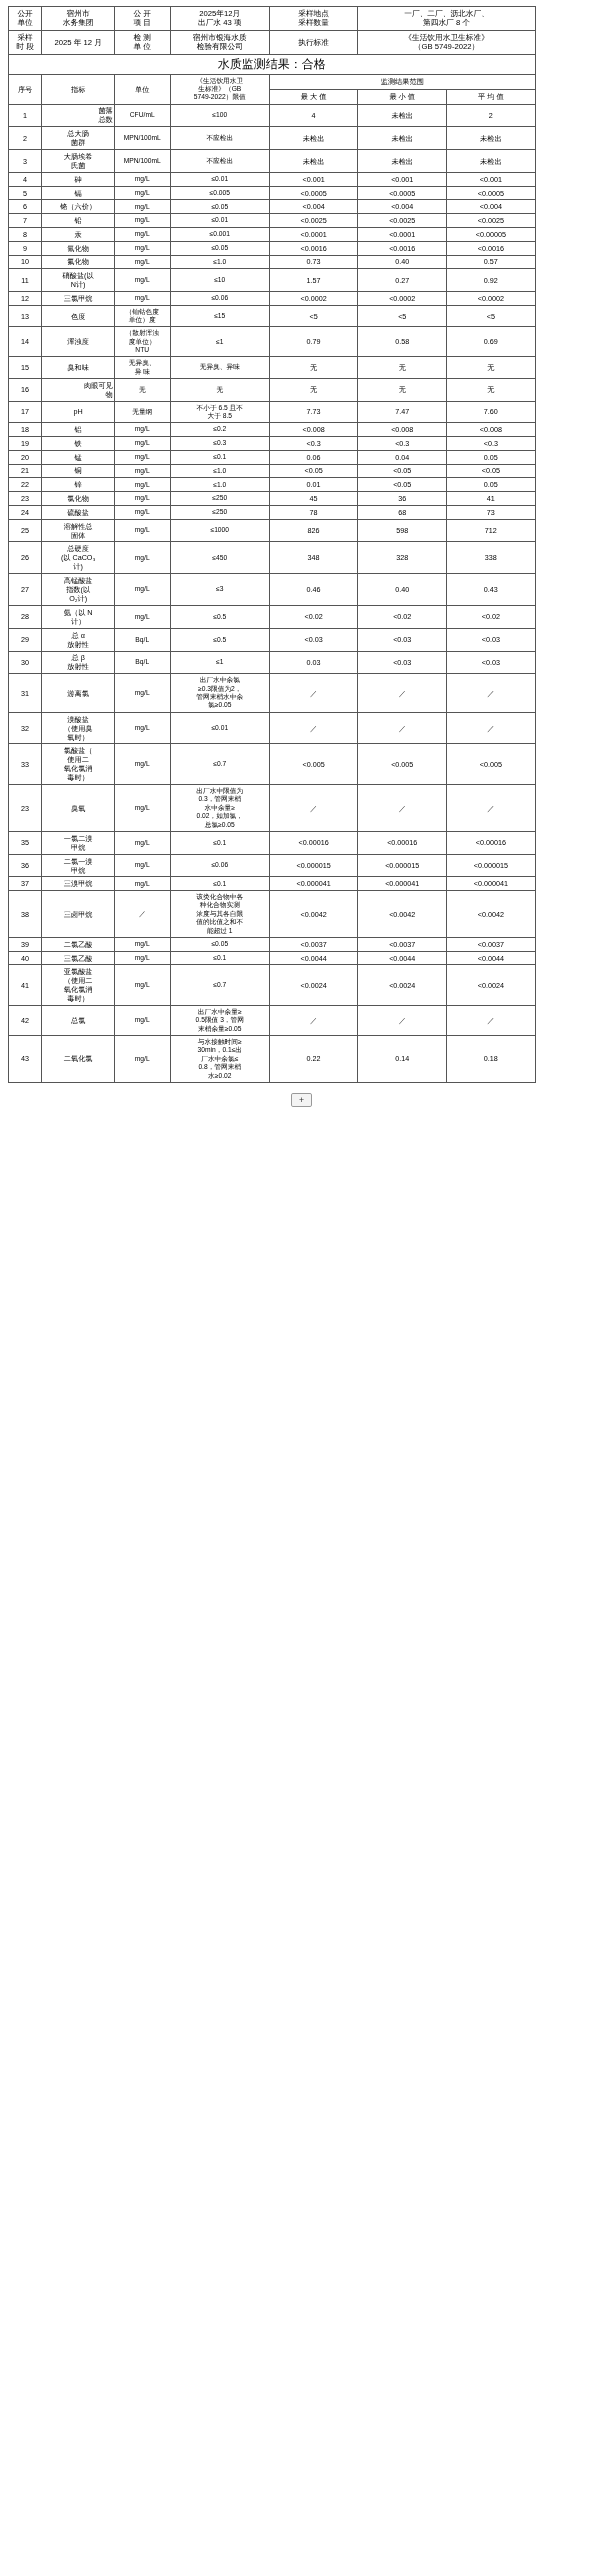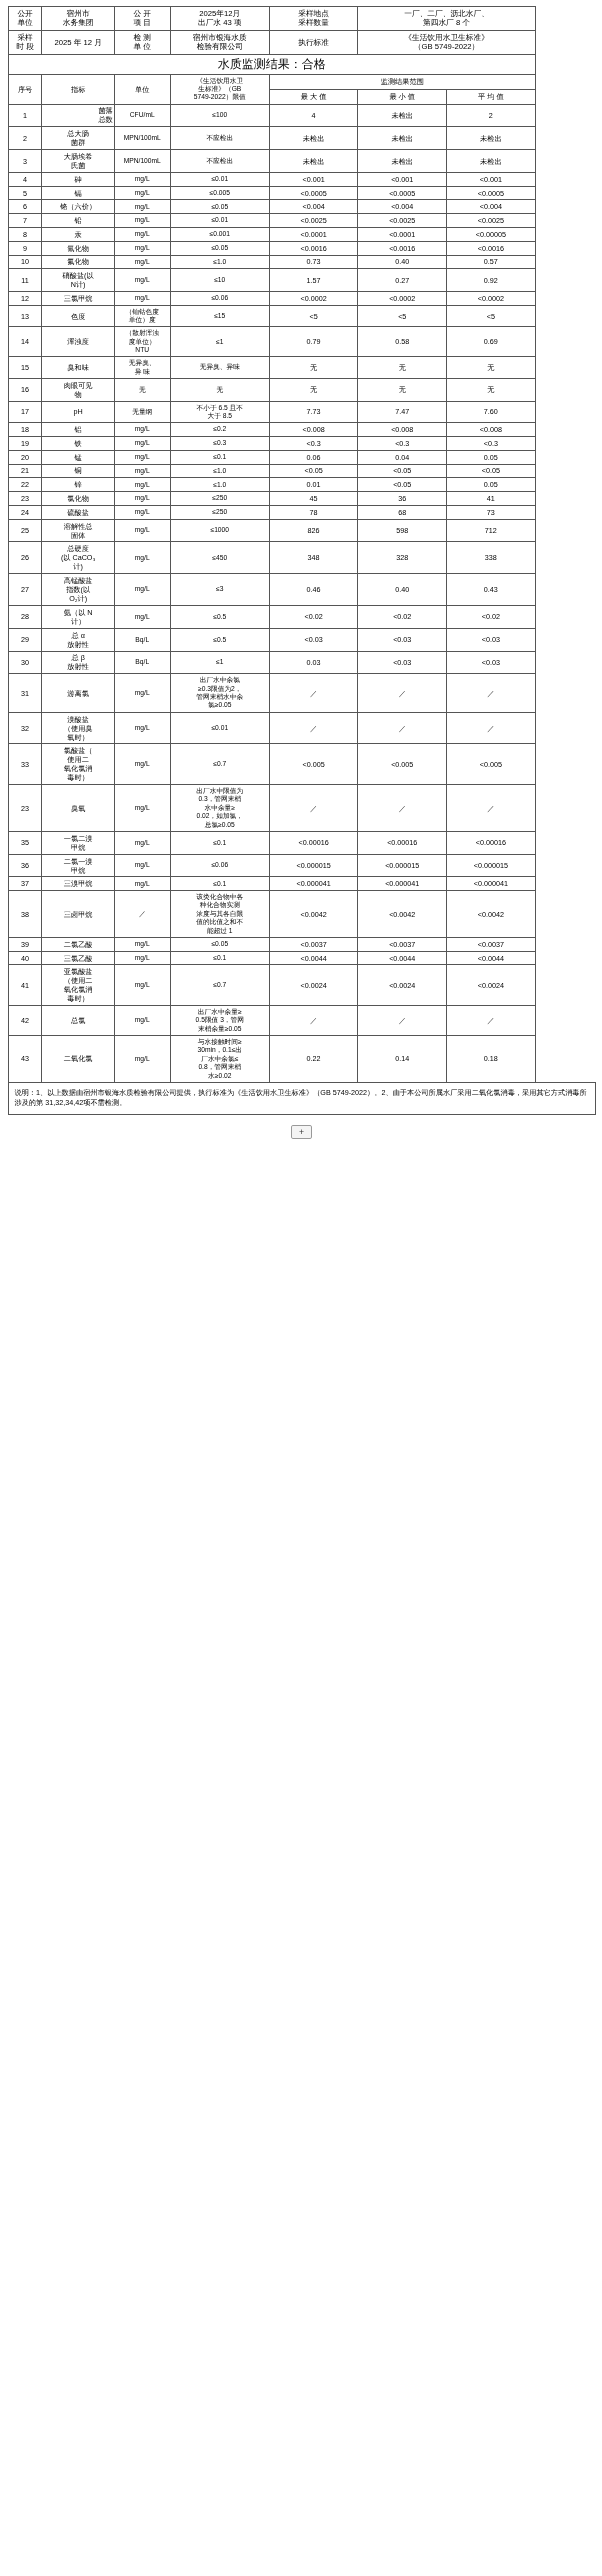--- a/index.html
+++ b/index.html
@@ -262,21 +262,21 @@
           <td class="">臭和味</td>
           <td class="small" style="white-space: pre-line;">无异臭、
 异 味</td>
           <td class="small">无异臭、异味</td>
           <td class="">无</td>
           <td class="">无</td>
           <td class="">无</td>
         </tr>
         <tr>
           <td class="">16</td>
-          <td class="" style="white-space: pre-line;">肉眼可见
+          <td class="" style="white-space: pre-line; text-align: right;">肉眼可见
 物</td>
           <td class="small">无</td>
           <td class="small">无</td>
           <td class="">无</td>
           <td class="">无</td>
           <td class="">无</td>
         </tr>
         <tr>
           <td class="">17</td>
           <td class="">pH</td>
@@ -552,29 +552,19 @@
 厂水中余氯≤
 0.8，管网末梢
 水≥0.02</td>
           <td class="">0.22</td>
           <td class="">0.14</td>
           <td class="">0.18</td>
         </tr>
       </tbody>
   </table>
 
-  <table style="margin-top:-1px">
-    <colgroup>
-        <col style="width:587px">
-      </colgroup>
-    <tbody>
-      <tr>
-        <td class="note">说明：1、以上数据由宿州市银海水质检验有限公司提供，执行标准为《生活饮用水卫生标准》（GB 5749-2022）。2、由于本公司所属水厂采用二氧化氯消毒，采用其它方式消毒所涉及的第 31,32,34,42项不需检测。</td>
-      </tr>
-    </tbody>
-  </table>
 
   <div class="footer">
     <span class="plus">+</span>
   </div>
 
 </div>
 
 
 </body></html>

